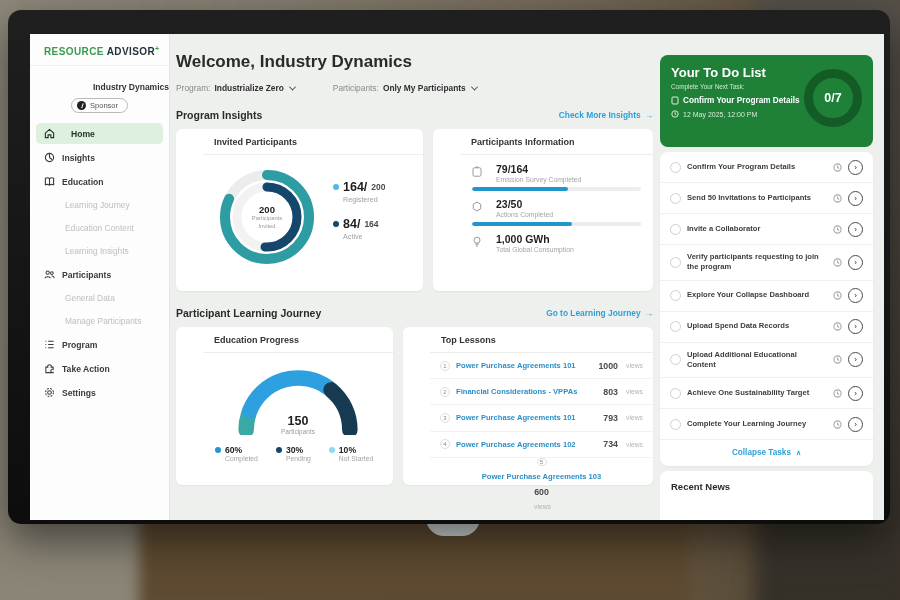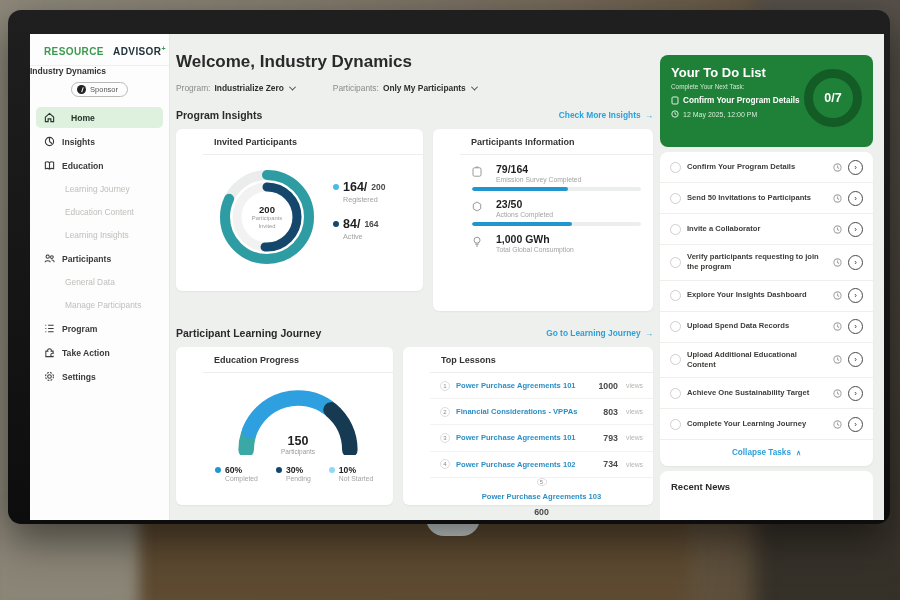--- a/index.html
+++ b/index.html
@@ -13,22 +13,22 @@
   .bg-bottomleft { position:absolute; left:-12px; bottom:-12px; width:150px; height:100px; background:#8b8577; filter:blur(8px); }
 
   
   .stand { position:absolute; left:426px; top:518px; width:54px; height:18px; background:#cfd5d4; border-radius:0 0 28px 28px; }
   .monitor { position:absolute; left:8px; top:10px; width:882px; height:514px; background:linear-gradient(180deg,#1f1f1f,#0d0d0d); border-radius:13px; box-shadow:0 16px 40px rgba(0,0,0,.5); }
   .screen { position:absolute; left:22px; top:24px; width:854px; height:486px; background:#eef0ee; overflow:hidden; }
 
   
   .sidebar { position:absolute; left:0; top:0; width:140px; height:100%; background:#fcfdfc; border-right:1px solid #e6e7e5; }
   .logo { padding:11px 0 8px 14px; font-size:10px; font-weight:bold; letter-spacing:.4px; border-bottom:1px solid #efefee; }
-  .logo .g { color:#3c9a50; } .logo .d { color:#23323c;margin-left:6px; } .logo sup { color:#3c9a50; font-size:7px; }
-  .prog-name { text-align:left; font-size:8.5px; font-weight:bold; color:#333; margin-top:0; }
+  .logo .g { color:#3c9a50; } .logo .d { color:#23323c; } .logo sup { color:#3c9a50; font-size:7px; }
+  .prog-name { text-align:right; font-size:8.5px; font-weight:bold; color:#333; margin-top:16px; }
   .sponsor { display:flex; align-items:center; gap:4px; width:fit-content; margin:6px auto 10px; border:1px solid #b9bab8; border-radius:10px; padding:2px 9px 2px 5px; font-size:7.5px; color:#555; }
   .sponsor .dot { width:9px; height:9px; border-radius:50%; background:#222; position:relative; }
   .sponsor .dot::after { content:""; position:absolute; left:3px; top:2px; width:2px; height:5px; border-right:1px solid #fff; transform:rotate(18deg); }
   .nav-item { display:flex; align-items:center; gap:7px; margin:3px 6px; padding:5px 8px; font-size:8.6px; font-weight:bold; color:#3a3a3a; border-radius:5px; cursor:pointer; }
   .nav-item svg { flex:0 0 auto; }
   .nav-item.active { background:#def0de; color:#20372a;gap:16px; }
   .nav-item.sub { color:#bfc0bc; font-weight:normal; padding-left:29px; font-size:8.4px; }
 
   
   .content { position:absolute; left:146px; top:0; width:477px; height:100%; }
@@ -52,21 +52,21 @@
   .donut-center .v { font-size:9.5px; font-weight:bold; color:#222; }
   .donut-center .l { font-size:5.8px; color:#9a9a98; width:46px; line-height:1.25; }
   .d-legend { margin-left:14px; }
   .d-leg-item { margin-bottom:13px; }
   .d-leg-top { display:flex; align-items:center; gap:4px; }
   .leg-dot { width:6px; height:6px; border-radius:50%; }
   .d-leg-top .big { font-size:12.5px; font-weight:bold; color:#1e1e1e; }
   .d-leg-top .den { font-size:8.5px; font-weight:bold; color:#4a4a4a; }
   .d-leg-item .cap { font-size:7.2px; color:#a0a09e; margin-left:10px; margin-top:1px; }
 
-  .card-info { width:220px; height:182px; }
+  .card-info { width:220px; height:162px; }
   .info-body { padding:8px 12px 0; }
   .stat { display:flex; gap:14px; margin-bottom:4px; }
   .stat svg { margin-top:3px; }
   .stat .v { font-size:10.5px; font-weight:bold; color:#1f1f1f; }
   .stat .l { font-size:6.8px; color:#a4a4a2; margin-top:1px; }
   .bar { height:4px; background:#eceeed; border-radius:2px; margin:4px 0 7px; overflow:hidden; }
   .bar .fill { height:100%; background:#2196ce; border-radius:2px; }
 
   .card-edu { width:217px; height:158px; }
   .gauge-wrap { position:relative; width:132px; height:70px; margin:12px auto 0; }
@@ -427,21 +427,21 @@
         <span class="cbox"></span>
         <span class="task-label">Verify participants requesting to join the program</span>
         <svg class="mini-clock" width="9" height="9" viewBox="0 0 8 8" fill="none" stroke="#a9a9a7" stroke-width="1">
               <circle cx="4" cy="4" r="3.2"></circle>
               <path d="M4 2.2 V4 L5.4 4.8"></path>
             </svg>
         <span class="chev-btn">›</span>
       </div>
       <div class="task-row">
         <span class="cbox"></span>
-        <span class="task-label">Explore Your Insights Dashboard</span>
+        <span class="task-label">Explore Your Collapse Dashboard</span>
         <svg class="mini-clock" width="9" height="9" viewBox="0 0 8 8" fill="none" stroke="#a9a9a7" stroke-width="1">
               <circle cx="4" cy="4" r="3.2"></circle>
               <path d="M4 2.2 V4 L5.4 4.8"></path>
             </svg>
         <span class="chev-btn">›</span>
       </div>
       <div class="task-row">
         <span class="cbox"></span>
         <span class="task-label">Upload Spend Data Records</span>
         <svg class="mini-clock" width="9" height="9" viewBox="0 0 8 8" fill="none" stroke="#a9a9a7" stroke-width="1">

